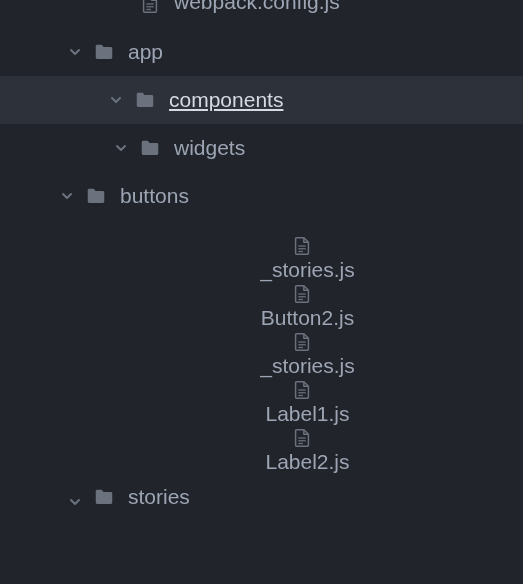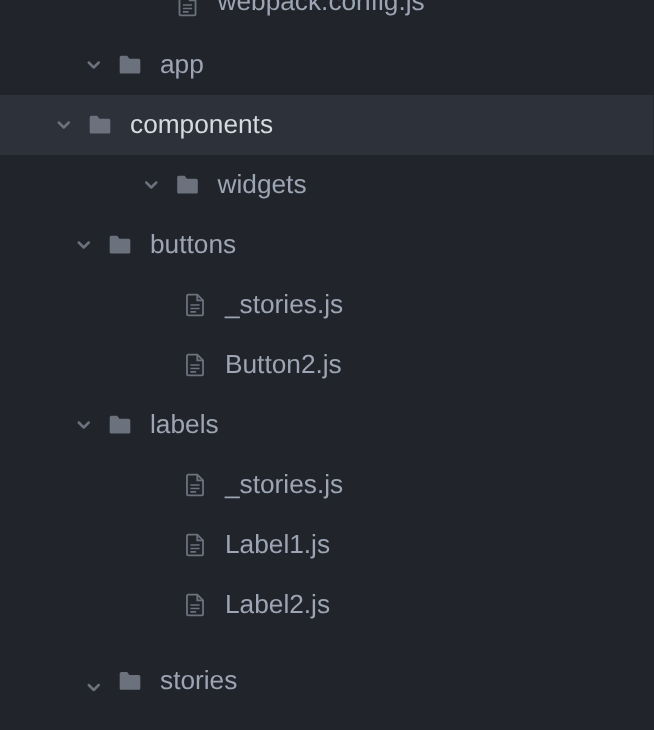--- a/index.html
+++ b/index.html
@@ -44,24 +44,24 @@
     align-items: center;
     justify-content: center;
   }
   .icon svg { display: block; }
   .label {
     white-space: nowrap;
     font-weight: 400;
   }
   .depth-0 { padding-left: 114px; text-align: right; }
   .depth-1 { padding-left: 68px; }
-  .depth-2 { padding-left: 44px; }
+  .depth-2 { padding-left: 109px; text-decoration: underline; }
   .depth-3 { padding-left: 114px; }
   .depth-4 { padding-left: 60px; }
-  .depth-5 { padding-left: 120px; }
+  .depth-5 { padding-left: 92px; flex-direction: column; }
   .partial-top { height: 28px; align-items: flex-start; }
   .partial-top .chevron, .partial-top .icon { margin-top: -8px; }
   .partial-top .label { margin-top: -10px; }
   .partial-bottom { height: 28px; align-items: flex-end; overflow:hidden;margin-top:21px;}
 </style>
 </head>
 <body>
 
 <div id="tree-root">
     <div class="tree-row depth-0 partial-top">
@@ -148,33 +148,20 @@
         <svg width="22" height="22" viewBox="0 0 24 24">
           <path d="M6 3 L14 3 L19 8 L19 20 C19 20.55 18.55 21 18 21 L6 21 C5.45 21 5 20.55 5 20 L5 4 C5 3.45 5.45 3 6 3 Z" fill="none" stroke="#6b717d" stroke-width="1.6"></path>
           <path d="M14 3 L14 8 L19 8" fill="none" stroke="#6b717d" stroke-width="1.6"></path>
           <line x1="8" y1="12" x2="16" y2="12" stroke="#6b717d" stroke-width="1.4"></line>
           <line x1="8" y1="15" x2="16" y2="15" stroke="#6b717d" stroke-width="1.4"></line>
           <line x1="8" y1="18" x2="13" y2="18" stroke="#6b717d" stroke-width="1.4"></line>
         </svg>
       </span>
       <span class="label">Button2.js</span>
     </div>
-    <div class="tree-row depth-4">
-      <span class="chevron">
-        <svg width="12" height="12" viewBox="0 0 12 12">
-          <path d="M2 4 L6 8 L10 4" fill="none" stroke="#6b717d" stroke-width="2" stroke-linecap="round" stroke-linejoin="round"></path>
-        </svg>
-      </span>
-      <span class="icon">
-        <svg width="22" height="22" viewBox="0 0 24 24">
-          <path d="M3 5.5 C3 4.67 3.67 4 4.5 4 L9.5 4 L11.5 6.5 L19.5 6.5 C20.33 6.5 21 7.17 21 8 L21 18 C21 18.83 20.33 19.5 19.5 19.5 L4.5 19.5 C3.67 19.5 3 18.83 3 18 Z" fill="#6b717d"></path>
-        </svg>
-      </span>
-      <span class="label">labels</span>
-    </div>
     <div class="tree-row depth-5">
       <span class="chevron hidden"></span>
       <span class="icon">
         <svg width="22" height="22" viewBox="0 0 24 24">
           <path d="M6 3 L14 3 L19 8 L19 20 C19 20.55 18.55 21 18 21 L6 21 C5.45 21 5 20.55 5 20 L5 4 C5 3.45 5.45 3 6 3 Z" fill="none" stroke="#6b717d" stroke-width="1.6"></path>
           <path d="M14 3 L14 8 L19 8" fill="none" stroke="#6b717d" stroke-width="1.6"></path>
           <line x1="8" y1="12" x2="16" y2="12" stroke="#6b717d" stroke-width="1.4"></line>
           <line x1="8" y1="15" x2="16" y2="15" stroke="#6b717d" stroke-width="1.4"></line>
           <line x1="8" y1="18" x2="13" y2="18" stroke="#6b717d" stroke-width="1.4"></line>
         </svg>

